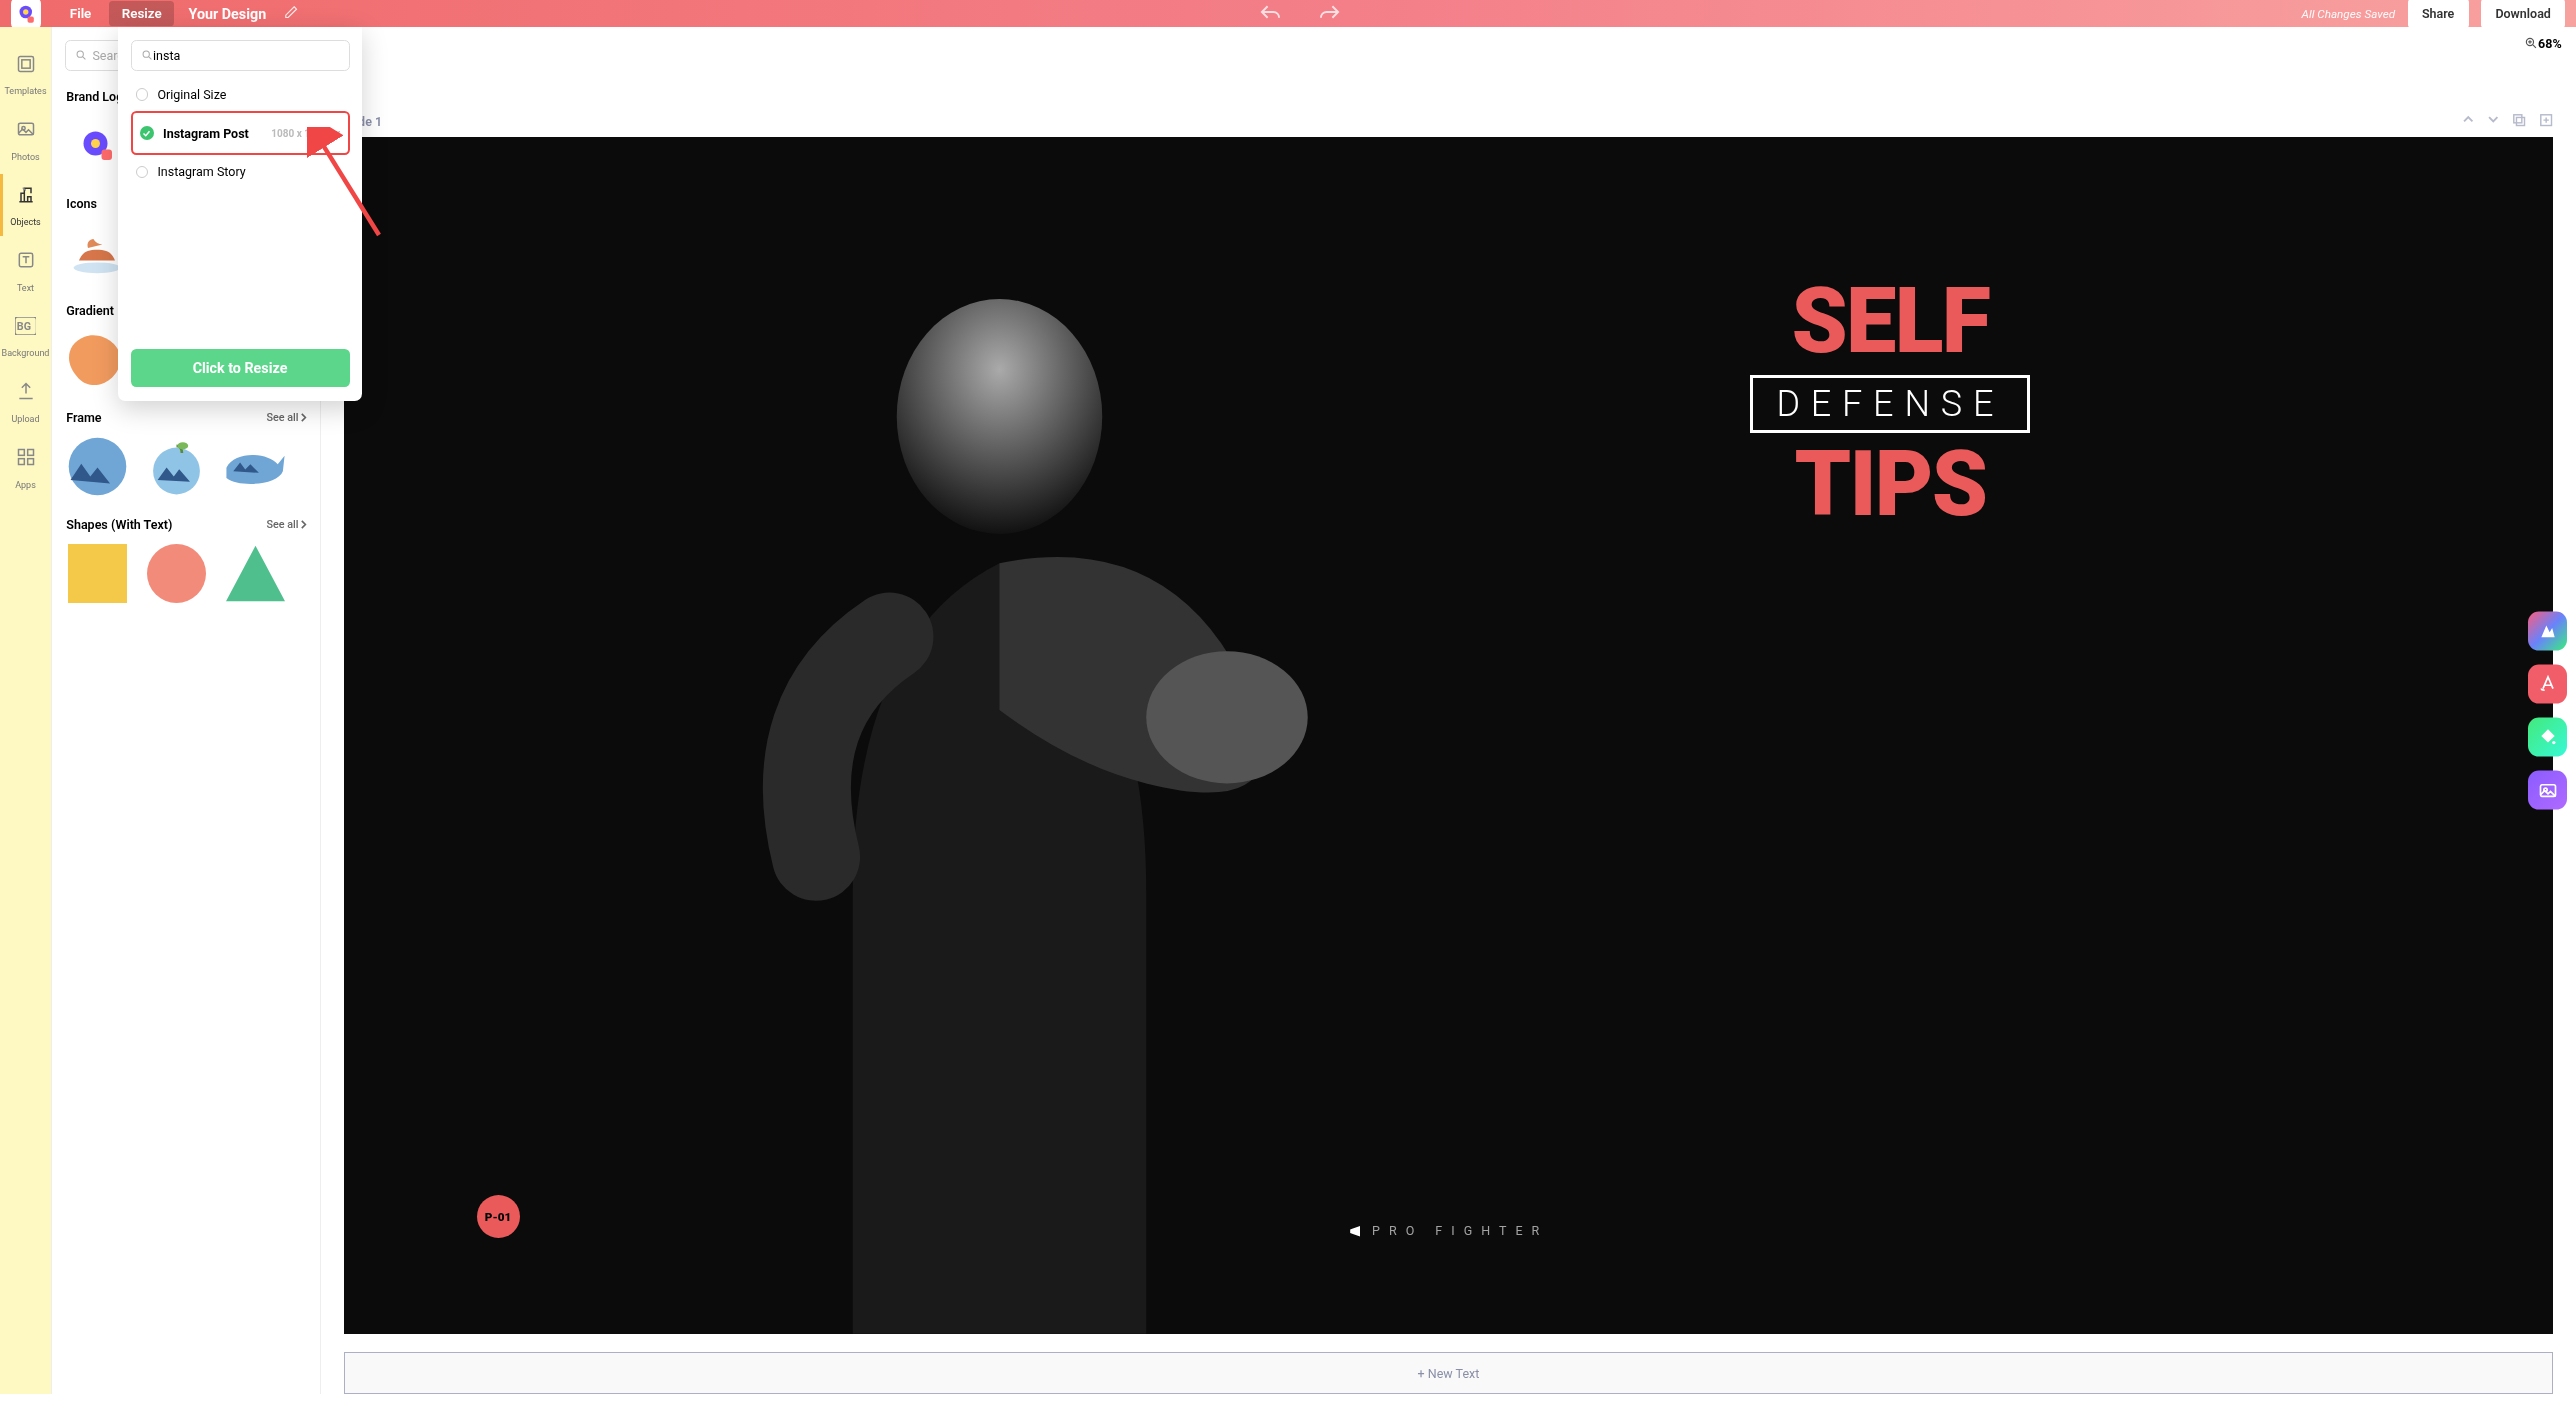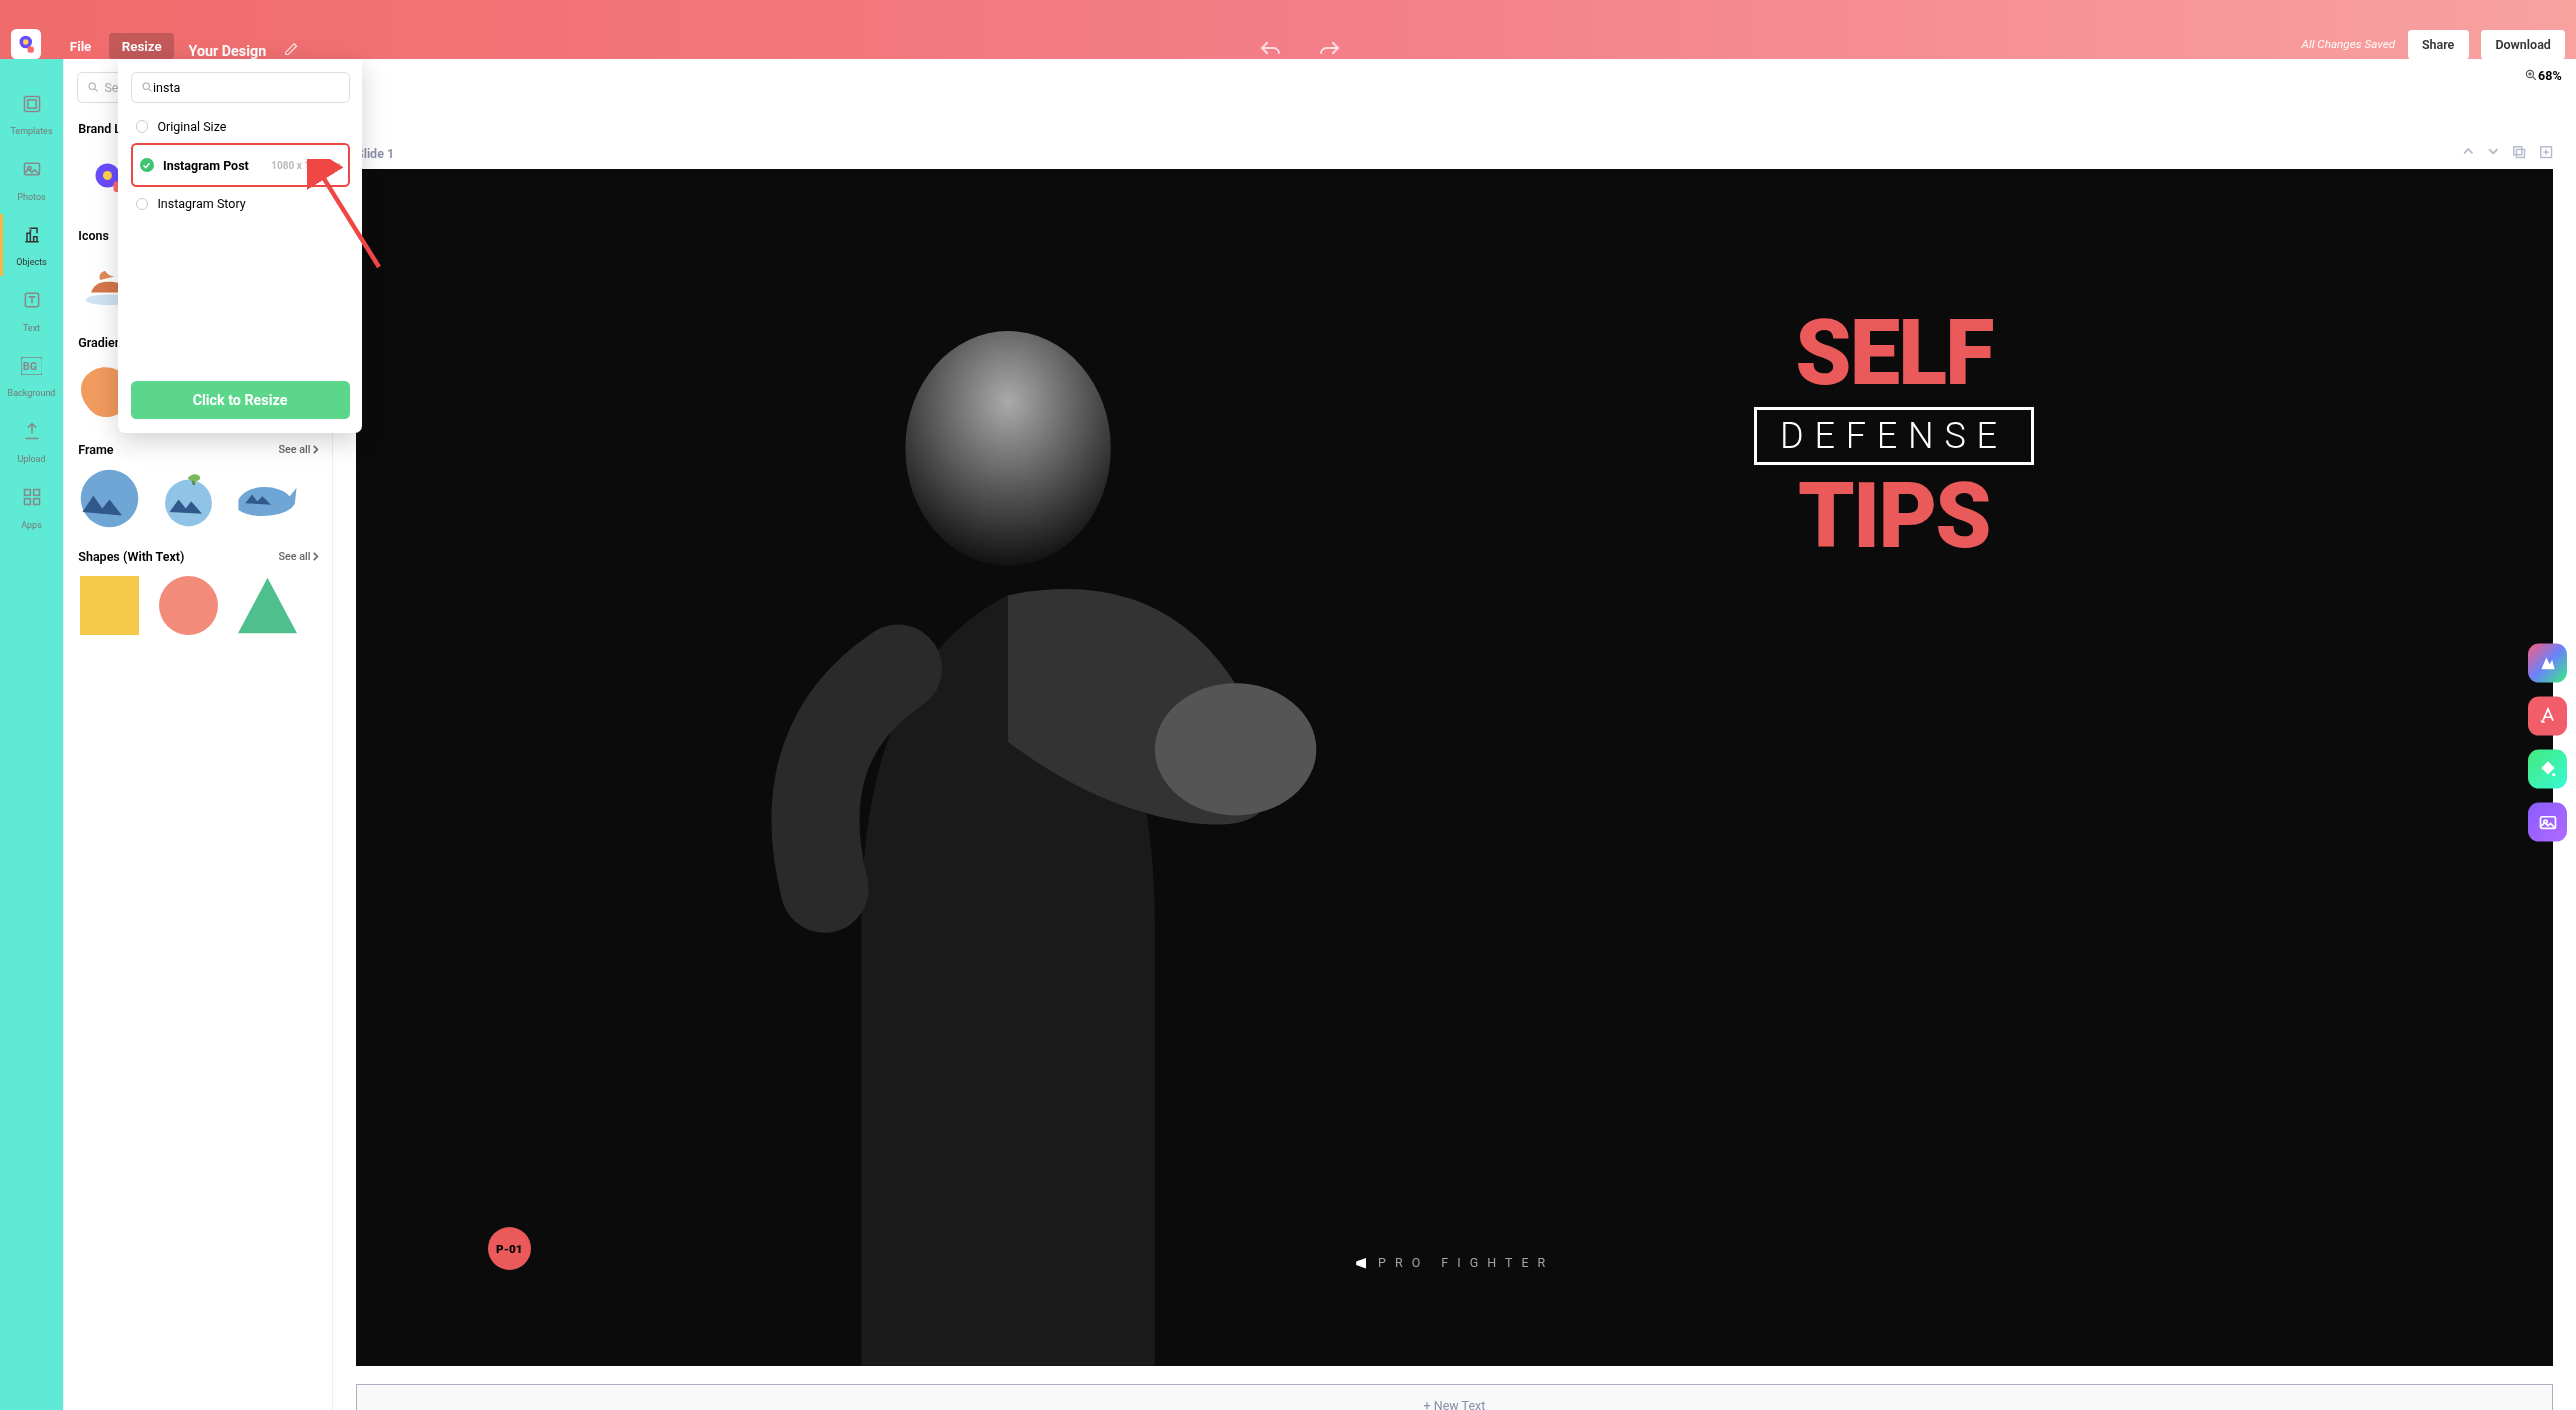--- a/index.html
+++ b/index.html
@@ -1,23 +1,23 @@
 <!DOCTYPE html>
 <html style="font-size:14.3px"><head>
 <meta charset="utf-8">
 <style>
 * { margin: 0; padding: 0; box-sizing: border-box; font-family: -apple-system, BlinkMacSystemFont, "Segoe UI", Roboto, sans-serif; }
 html, body { width: 100%; height: 100%; overflow: hidden; }
 
 
 .topbar {
-  height: 59px;
+  height: 27px;
   background: linear-gradient(90deg, #f06b6b 0%, #f4808a 55%, #f8a2a0 100%);
   display: flex;
-  align-items: flex-end;
+  align-items: center;
   padding: 0 10.8px;
   color: #fff;
 }
 .logo {
   width: 30.5px; height: 30.5px;
   background: #fff;
   border-radius: 5.4px;
   display: flex; align-items: center; justify-content: center;
   margin-right: 16px;
 }
@@ -38,23 +38,23 @@
 .saved-text { font-style: italic; font-size: 11.7px; opacity: .95; }
 .btn-white {
   background: #fff; color: #333;
   padding: 7.2px 14.3px; font-size: 12.5px; font-weight: 600;
   border-radius: 3.6px; cursor: pointer;
 }
 
 
 .main { display: flex; height: calc(100% - 43px); position: relative; }
 .sidebar-narrow {
-  width: 64px; background: #5eead4;
+  width: 52px; background: #fef9c3;
   display: flex; flex-direction: column; align-items: center;
-  padding-top: 24px; gap: 3.6px;
+  padding-top: 16px; gap: 3.6px;
   border-right: 0.9px solid #eee;
 }
 .side-item {
   width: 100%; display: flex; flex-direction: column; align-items: center;
   padding: 9px 0; cursor: pointer; font-size: 9px; color: #777;
 }
 .side-item.objects-active { position: relative; }
 .side-item.objects-active::before {
   content: ""; position: absolute; left: 0; top: 0; bottom: 0; width: 2.7px; background: #f5b942;
 }

